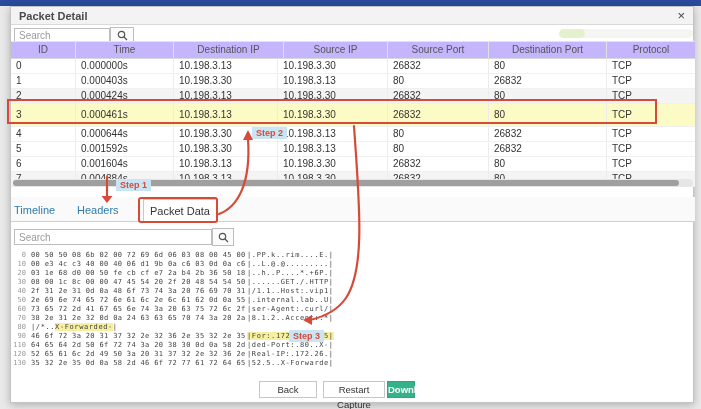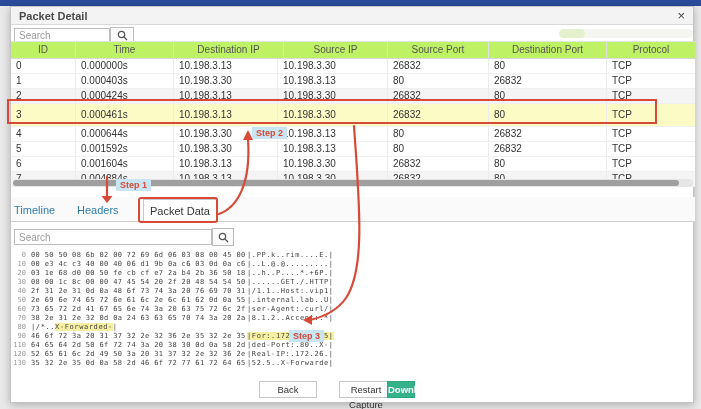--- a/index.html
+++ b/index.html
@@ -16,21 +16,21 @@
   
   .sinput{position:absolute;border:1px solid #bdbdbd;font-size:10px;color:#333;padding:0 0 0 4px;
           box-sizing:border-box;background:#fff;outline:none;font-family:"Liberation Sans",sans-serif;}
   .sinput::placeholder{color:#9a9a9a;}
   .sbtn{position:absolute;border:1px solid #bdbdbd;background:#fbfbfb;box-sizing:border-box;
         display:flex;align-items:center;justify-content:center;cursor:pointer;padding:0;}
   .progress{position:absolute;left:548px;top:22px;width:134px;height:9px;background:#f3f3ef;
             border-radius:5px;overflow:hidden;opacity:.8;}
   .progress .fill{width:26px;height:100%;background:#dfeec0;border-radius:5px;}
   
-  .thead{position:absolute;left:0;top:34px;width:684px;height:18px;display:flex;background:#bef264;
+  .thead{position:absolute;left:0;top:34px;width:684px;height:18px;display:flex;background:#c4b5fd;
          border-top:1px solid #e4e4e4;border-bottom:1px solid #d8d8d8;box-sizing:border-box;}
   .th{font-size:10px;color:#555;text-align:center;line-height:16px;border-right:1px solid #e0e0e0;
       box-sizing:border-box;overflow:hidden;}
   .th:last-child{border-right:none;}
   .tbody{position:absolute;left:0;top:52px;width:684px;}
   .tr{display:flex;border-bottom:1px solid #f0f0f0;background:#fff;cursor:pointer;}
   .tr.shaded{background:#f4f4f4;}
   .tr.hl{background:var(--hl-yellow);}
   .td{font-size:10px;color:#333;padding-left:5px;border-right:1px solid #ececec;box-sizing:border-box;
       overflow:hidden;white-space:nowrap;}
@@ -200,21 +200,21 @@
         <div class="hexline"><span class="off">60</span><span class="hx">73 65 72 2d 41 67 65 6e 74 3a 20 63 75 72 6c 2f</span><span class="asc">|ser-Agent:.curl/|</span></div>
         <div class="hexline"><span class="off">70</span><span class="hx">38 2e 31 2e 32 0d 0a 24 63 63 65 70 74 3a 20 2a</span><span class="asc">|8.1.2..Accept:.*|</span></div>
         <div class="hexline"><span class="off">80</span><span class="asc">|/*..<span class="y">X-Forwarded-</span>|</span></div>
         <div class="hexline"><span class="off">90</span><span class="hx">46 6f 72 3a 20 31 37 32 2e 32 36 2e 35 32 2e 35</span><span class="asc"><span class="y">|For:.172.26.52.5|</span></span></div>
         <div class="hexline"><span class="off">110</span><span class="hx">64 65 64 2d 50 6f 72 74 3a 20 38 30 0d 0a 58 2d</span><span class="asc">|ded-Port:.80..X-|</span></div>
         <div class="hexline"><span class="off">120</span><span class="hx">52 65 61 6c 2d 49 50 3a 20 31 37 32 2e 32 36 2e</span><span class="asc">|Real-IP:.172.26.|</span></div>
         <div class="hexline"><span class="off">130</span><span class="hx">35 32 2e 35 0d 0a 58 2d 46 6f 72 77 61 72 64 65</span><span class="asc">|52.5..X-Forwarde|</span></div>
       </div>
 
     <button class="btn" style="left:248px;top:374px;width:58px;">Back</button>
-    <button class="btn" style="left:328px;top:374px;width:54px;">Restart Capture</button>
+    <button class="btn" style="left:312px;top:374px;width:62px;">Restart Capture</button>
     <button class="btn green" style="left:376px;top:374px;width:28px;">Download</button>
   </div>
 
   <div class="annrect" style="left:7px;top:99px;width:650px;height:25px;"></div>
   <div class="annrect" style="left:138px;top:197px;width:80px;height:26px;border-radius:3px;"></div>
 
   <span class="steplabel" style="left:116px;top:179px;">Step 1</span>
   <span class="steplabel" style="left:252px;top:127px;">Step 2</span>
   <span class="steplabel" style="left:289px;top:330px;">Step 3</span>
 

